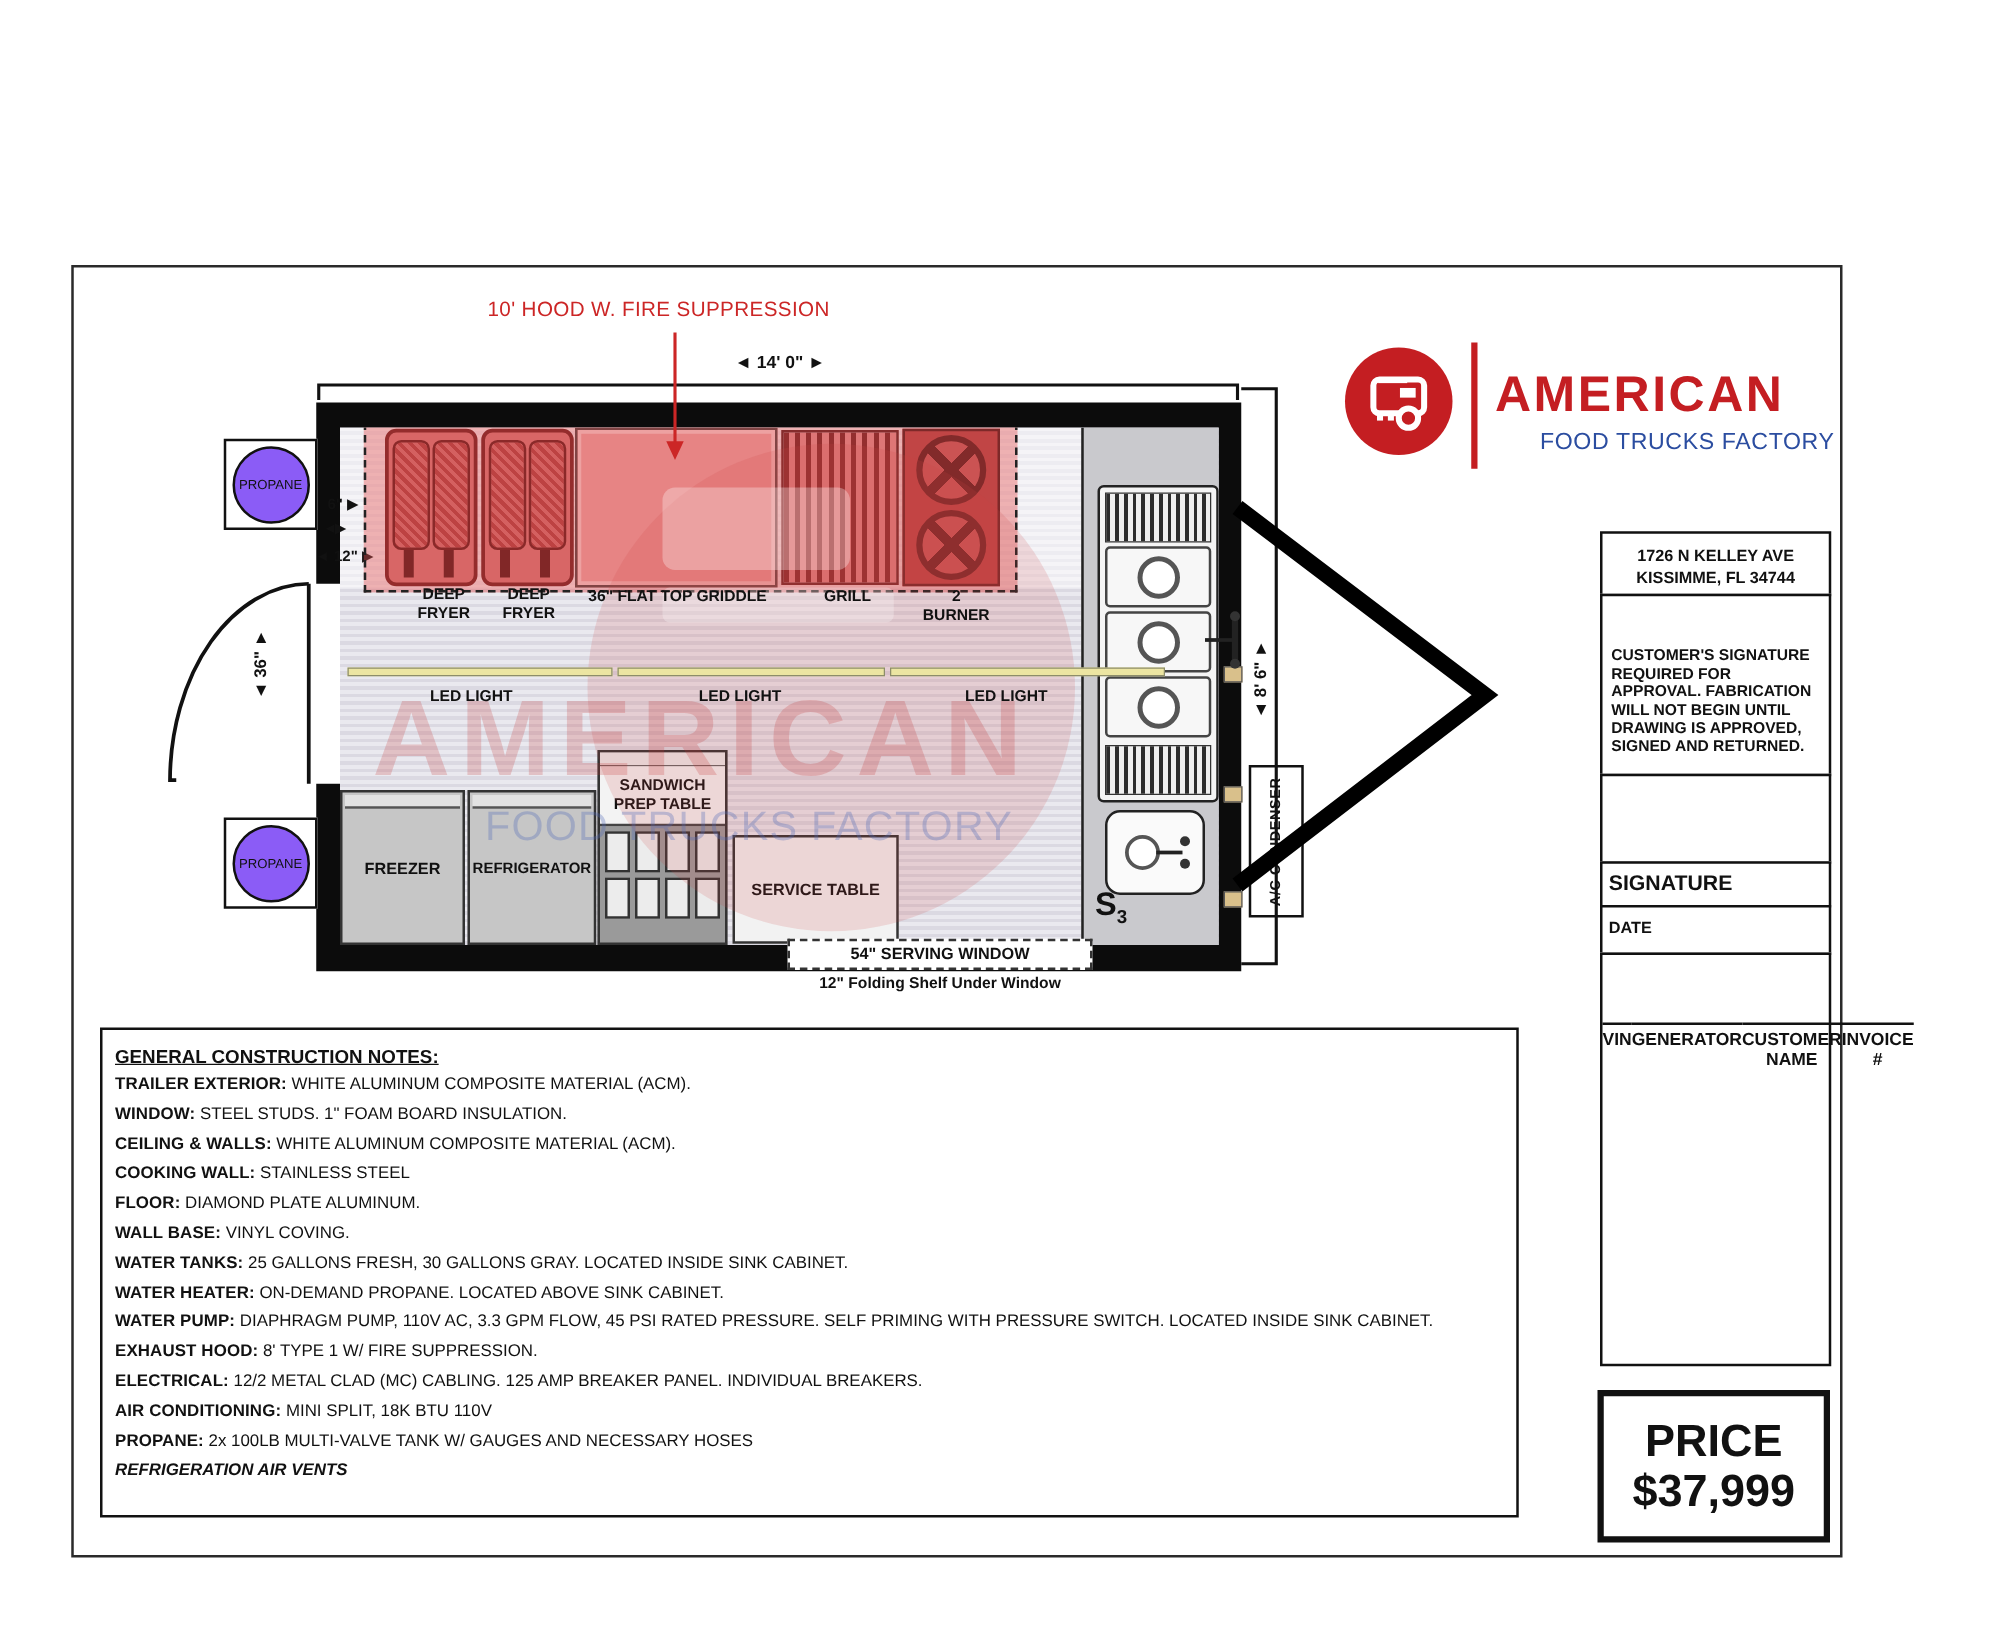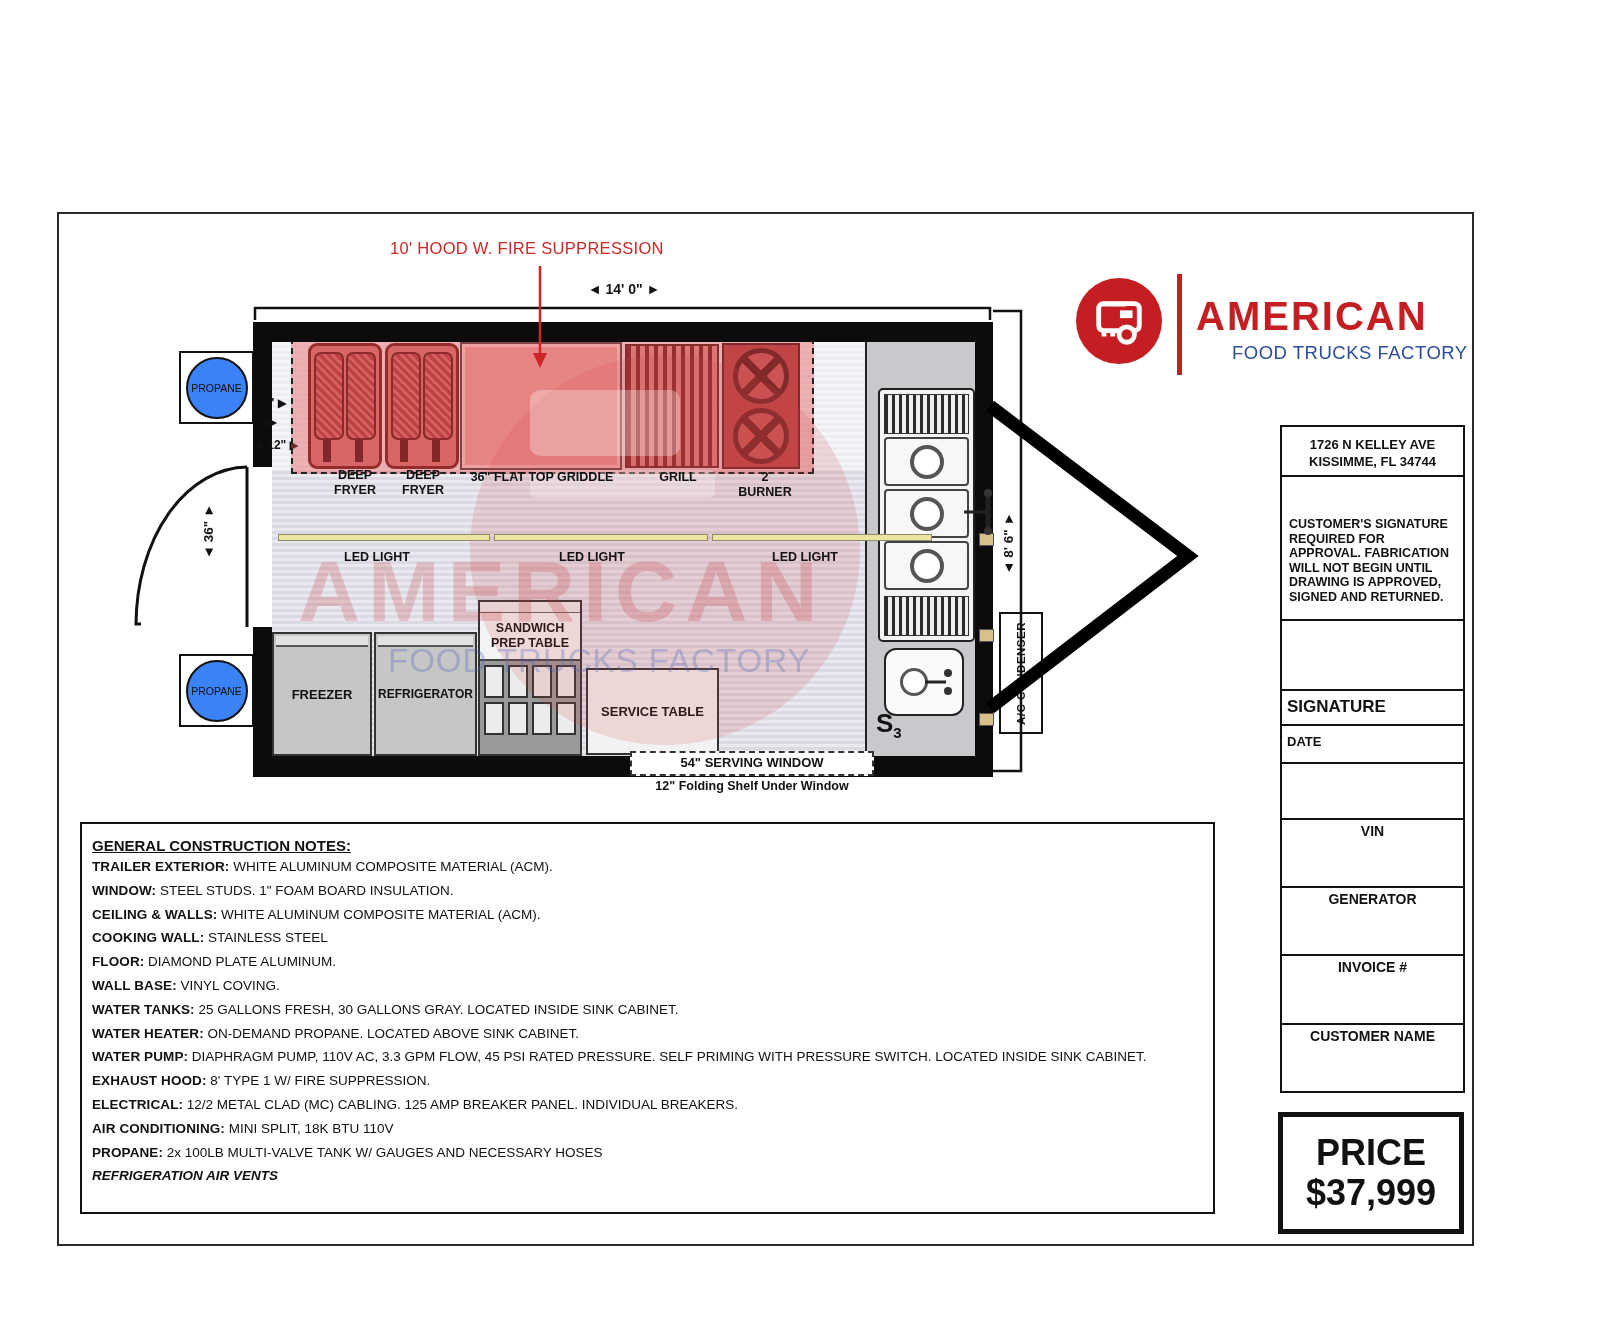--- a/index.html
+++ b/index.html
@@ -83,21 +83,21 @@
   #wm-win2{left:258px;top:128px;width:185px;height:28px;border-radius:6px;background:rgba(255,255,255,.26);}
   #wm-american{left:26px;top:200px;font-size:86px;font-weight:bold;letter-spacing:8px;color:rgba(198,52,52,.22);white-space:nowrap;}
   #wm-tagline{left:116px;top:300px;font-size:33px;letter-spacing:1px;color:rgba(80,105,185,.32);white-space:nowrap;}
   
   #serving-window{left:630px;top:751px;width:244px;height:25px;background:#fff;border:2px dashed #333;box-sizing:border-box;
                   text-align:center;font-weight:bold;font-size:13px;line-height:20px;z-index:20;}
   #folding-shelf{left:630px;top:779px;width:244px;text-align:center;font-weight:bold;font-size:12.5px;z-index:20;}
   
   .propane-box{width:75px;height:73px;background:#fff;border:2px solid #111;box-sizing:border-box;
                display:flex;align-items:center;justify-content:center;}
-  .propane-tank{width:62px;height:62px;border-radius:50%;background:#3b82f6;border:2.5px solid #111;box-sizing:border-box;
+  .propane-tank{width:62px;height:62px;border-radius:50%;background:#8b5cf6;border:2.5px solid #111;box-sizing:border-box;
                 display:flex;align-items:center;justify-content:center;font-size:10.5px;}
   #propane-1{left:179px;top:351px;}
   #propane-2{left:179px;top:654px;}
   .vlabel{transform:rotate(-90deg);font-weight:bold;font-size:13.5px;text-align:center;white-space:nowrap;}
   #door-dim{left:162px;top:524px;width:92px;}
   #side-dim{left:962px;top:536px;width:92px;}
   .small-dim{font-weight:bold;font-size:12px;z-index:25;}
   #dim-6{left:262px;top:396px;}
   #dim-arrows{left:258px;top:415px;letter-spacing:-2px;}
   #dim-12{left:252px;top:438px;}
@@ -309,25 +309,25 @@
     <div class="panel-box" id="address-box">
       <div>1726 N KELLEY AVE</div>
       <div>KISSIMME, FL 34744</div>
     </div>
     <div class="panel-box" id="approval-box">CUSTOMER'S SIGNATURE REQUIRED FOR APPROVAL. FABRICATION WILL NOT BEGIN UNTIL DRAWING IS APPROVED, SIGNED AND RETURNED.</div>
     <div class="panel-box" id="empty-box"></div>
     <div class="panel-box" id="signature-box">SIGNATURE</div>
     <div class="panel-box" id="date-box">DATE</div>
     <div class="panel-box" id="fields-box">
       <div id="fields-blank"></div>
-      <div id="fields-rows" style="display: flex; flex-direction: column; height: 275px;">
+      <div id="fields-rows" style="display: flex; flex-direction: row; height: 275px;">
           <div class="field-row">VIN</div>
           <div class="field-row">GENERATOR</div>
+          <div class="field-row">CUSTOMER NAME</div>
           <div class="field-row">INVOICE #</div>
-          <div class="field-row">CUSTOMER NAME</div>
         </div>
     </div>
   </div>
   <div class="abs" id="price-box">
     <div class="pl">PRICE</div>
     <div class="pl">$37,999</div>
   </div>
 
   <div class="abs" id="notes-box">
     <div id="notes-title">GENERAL CONSTRUCTION NOTES:</div>

